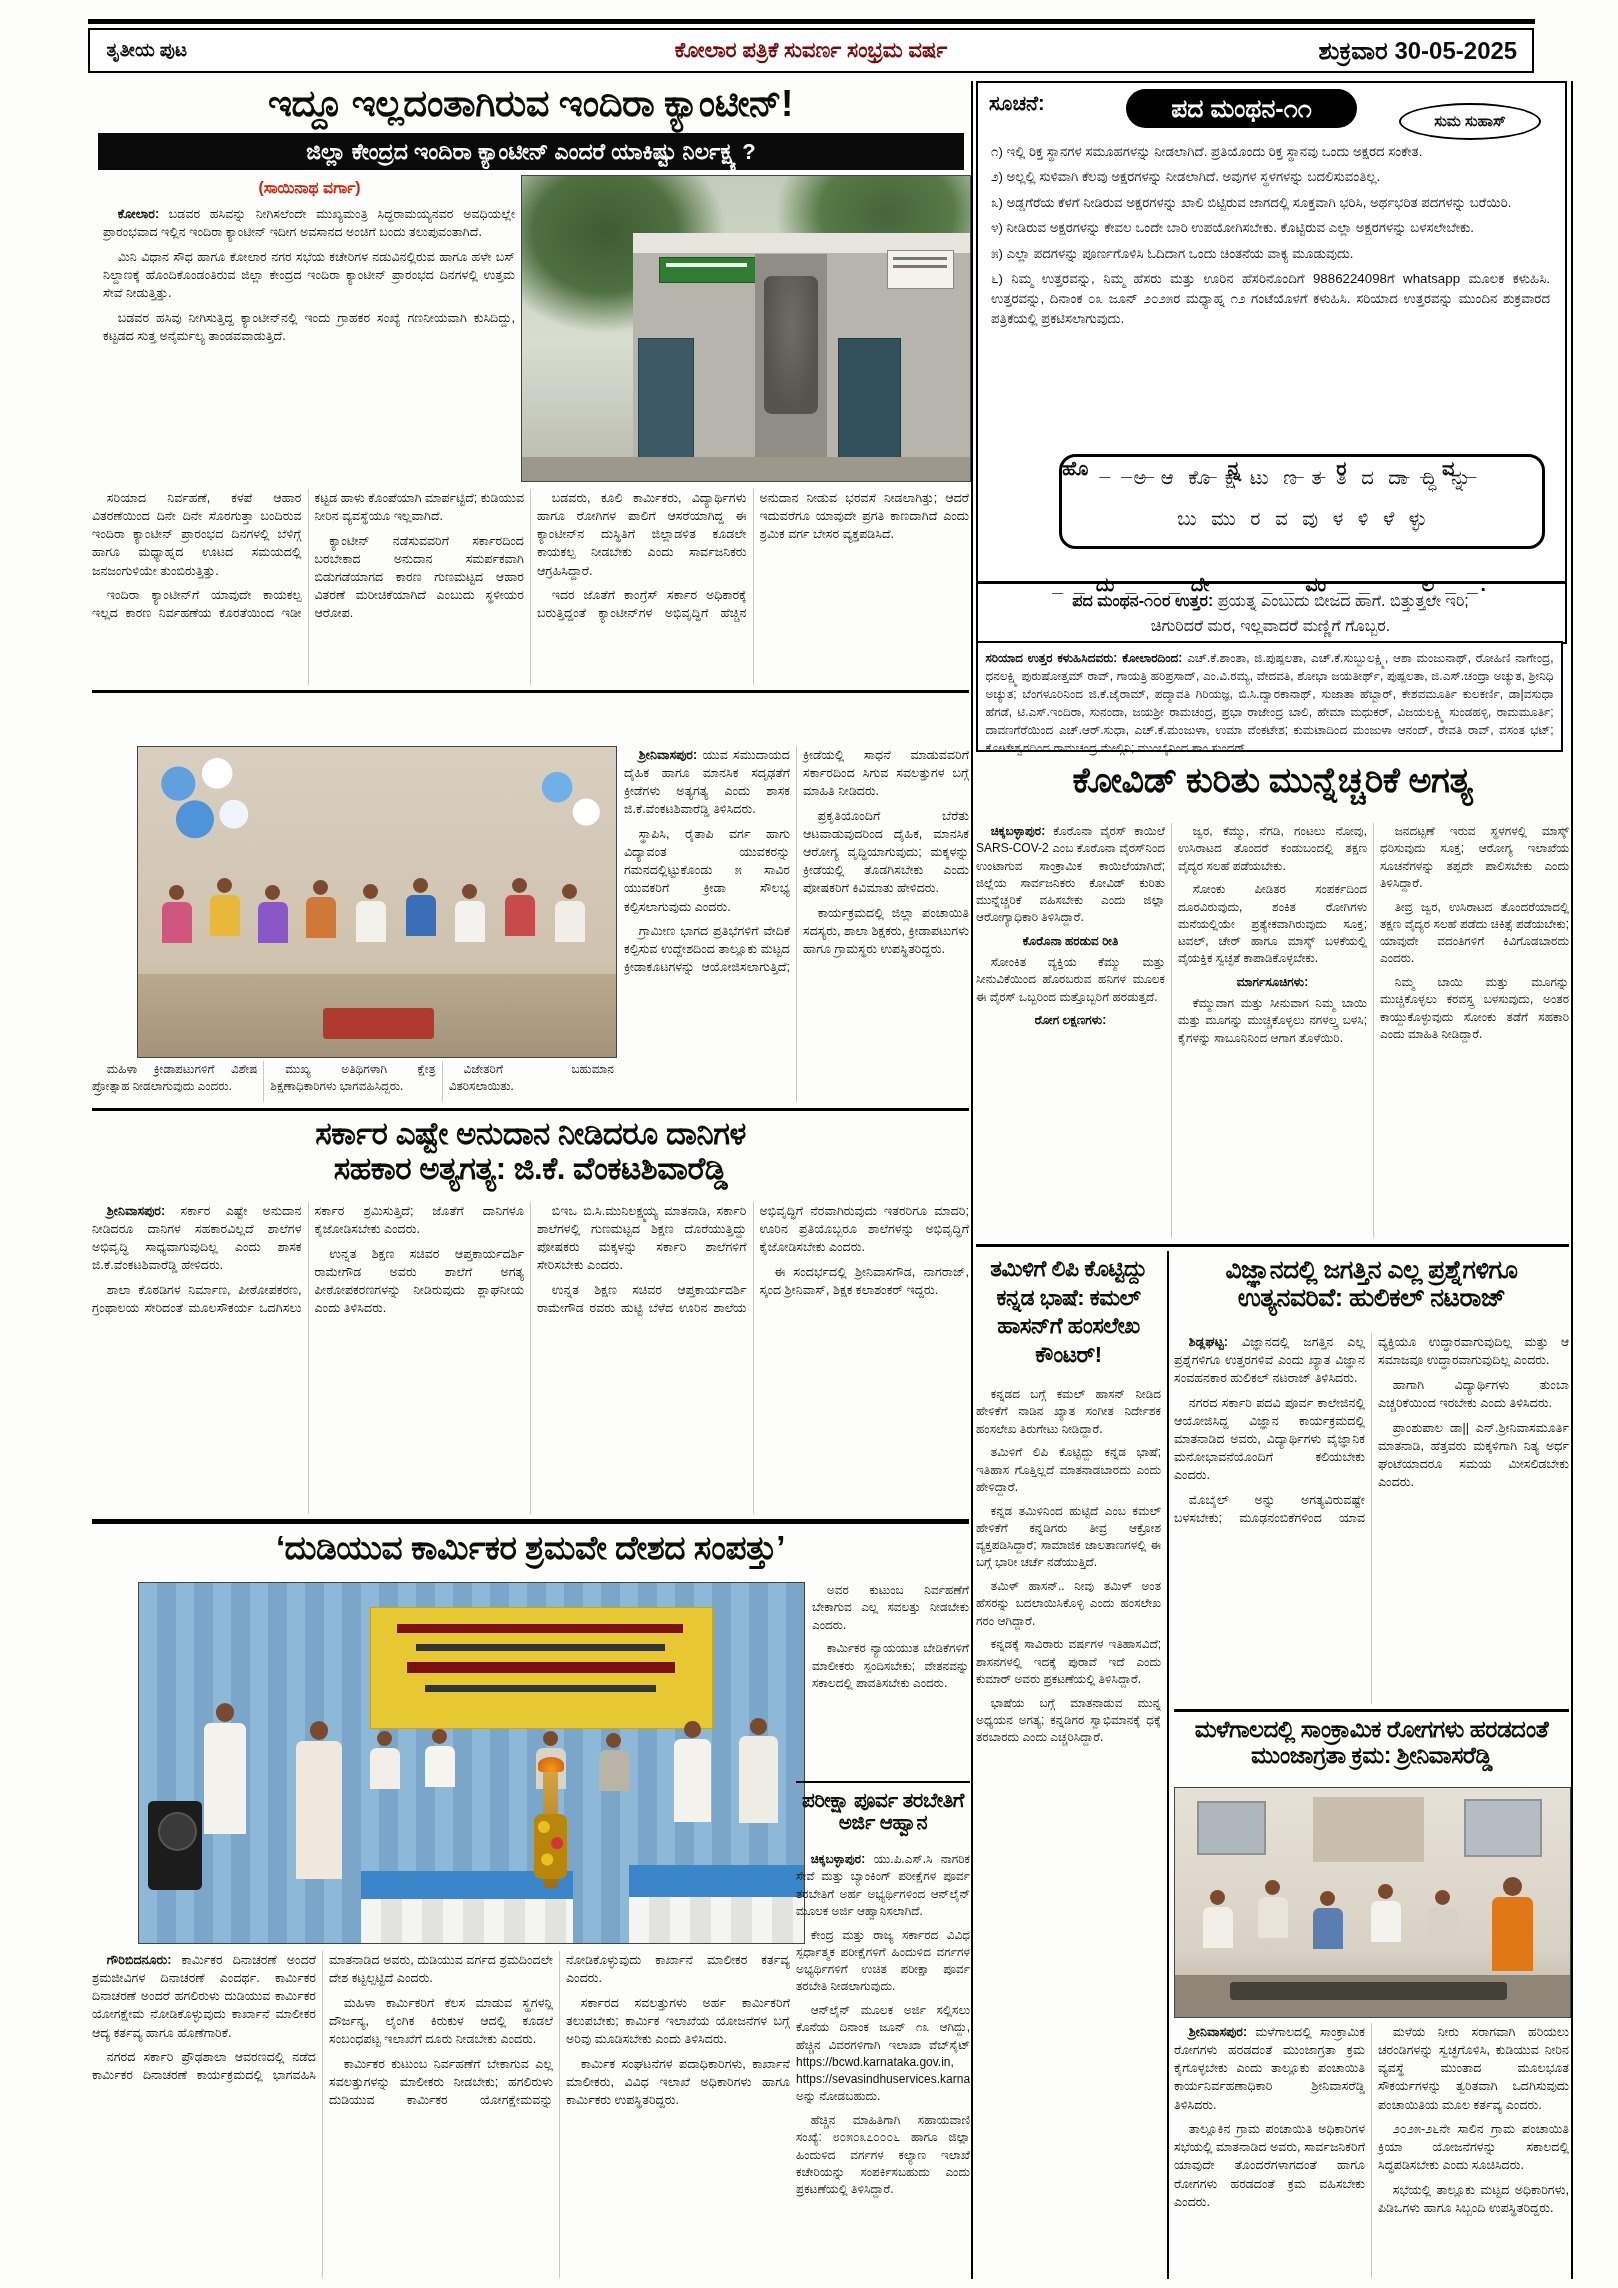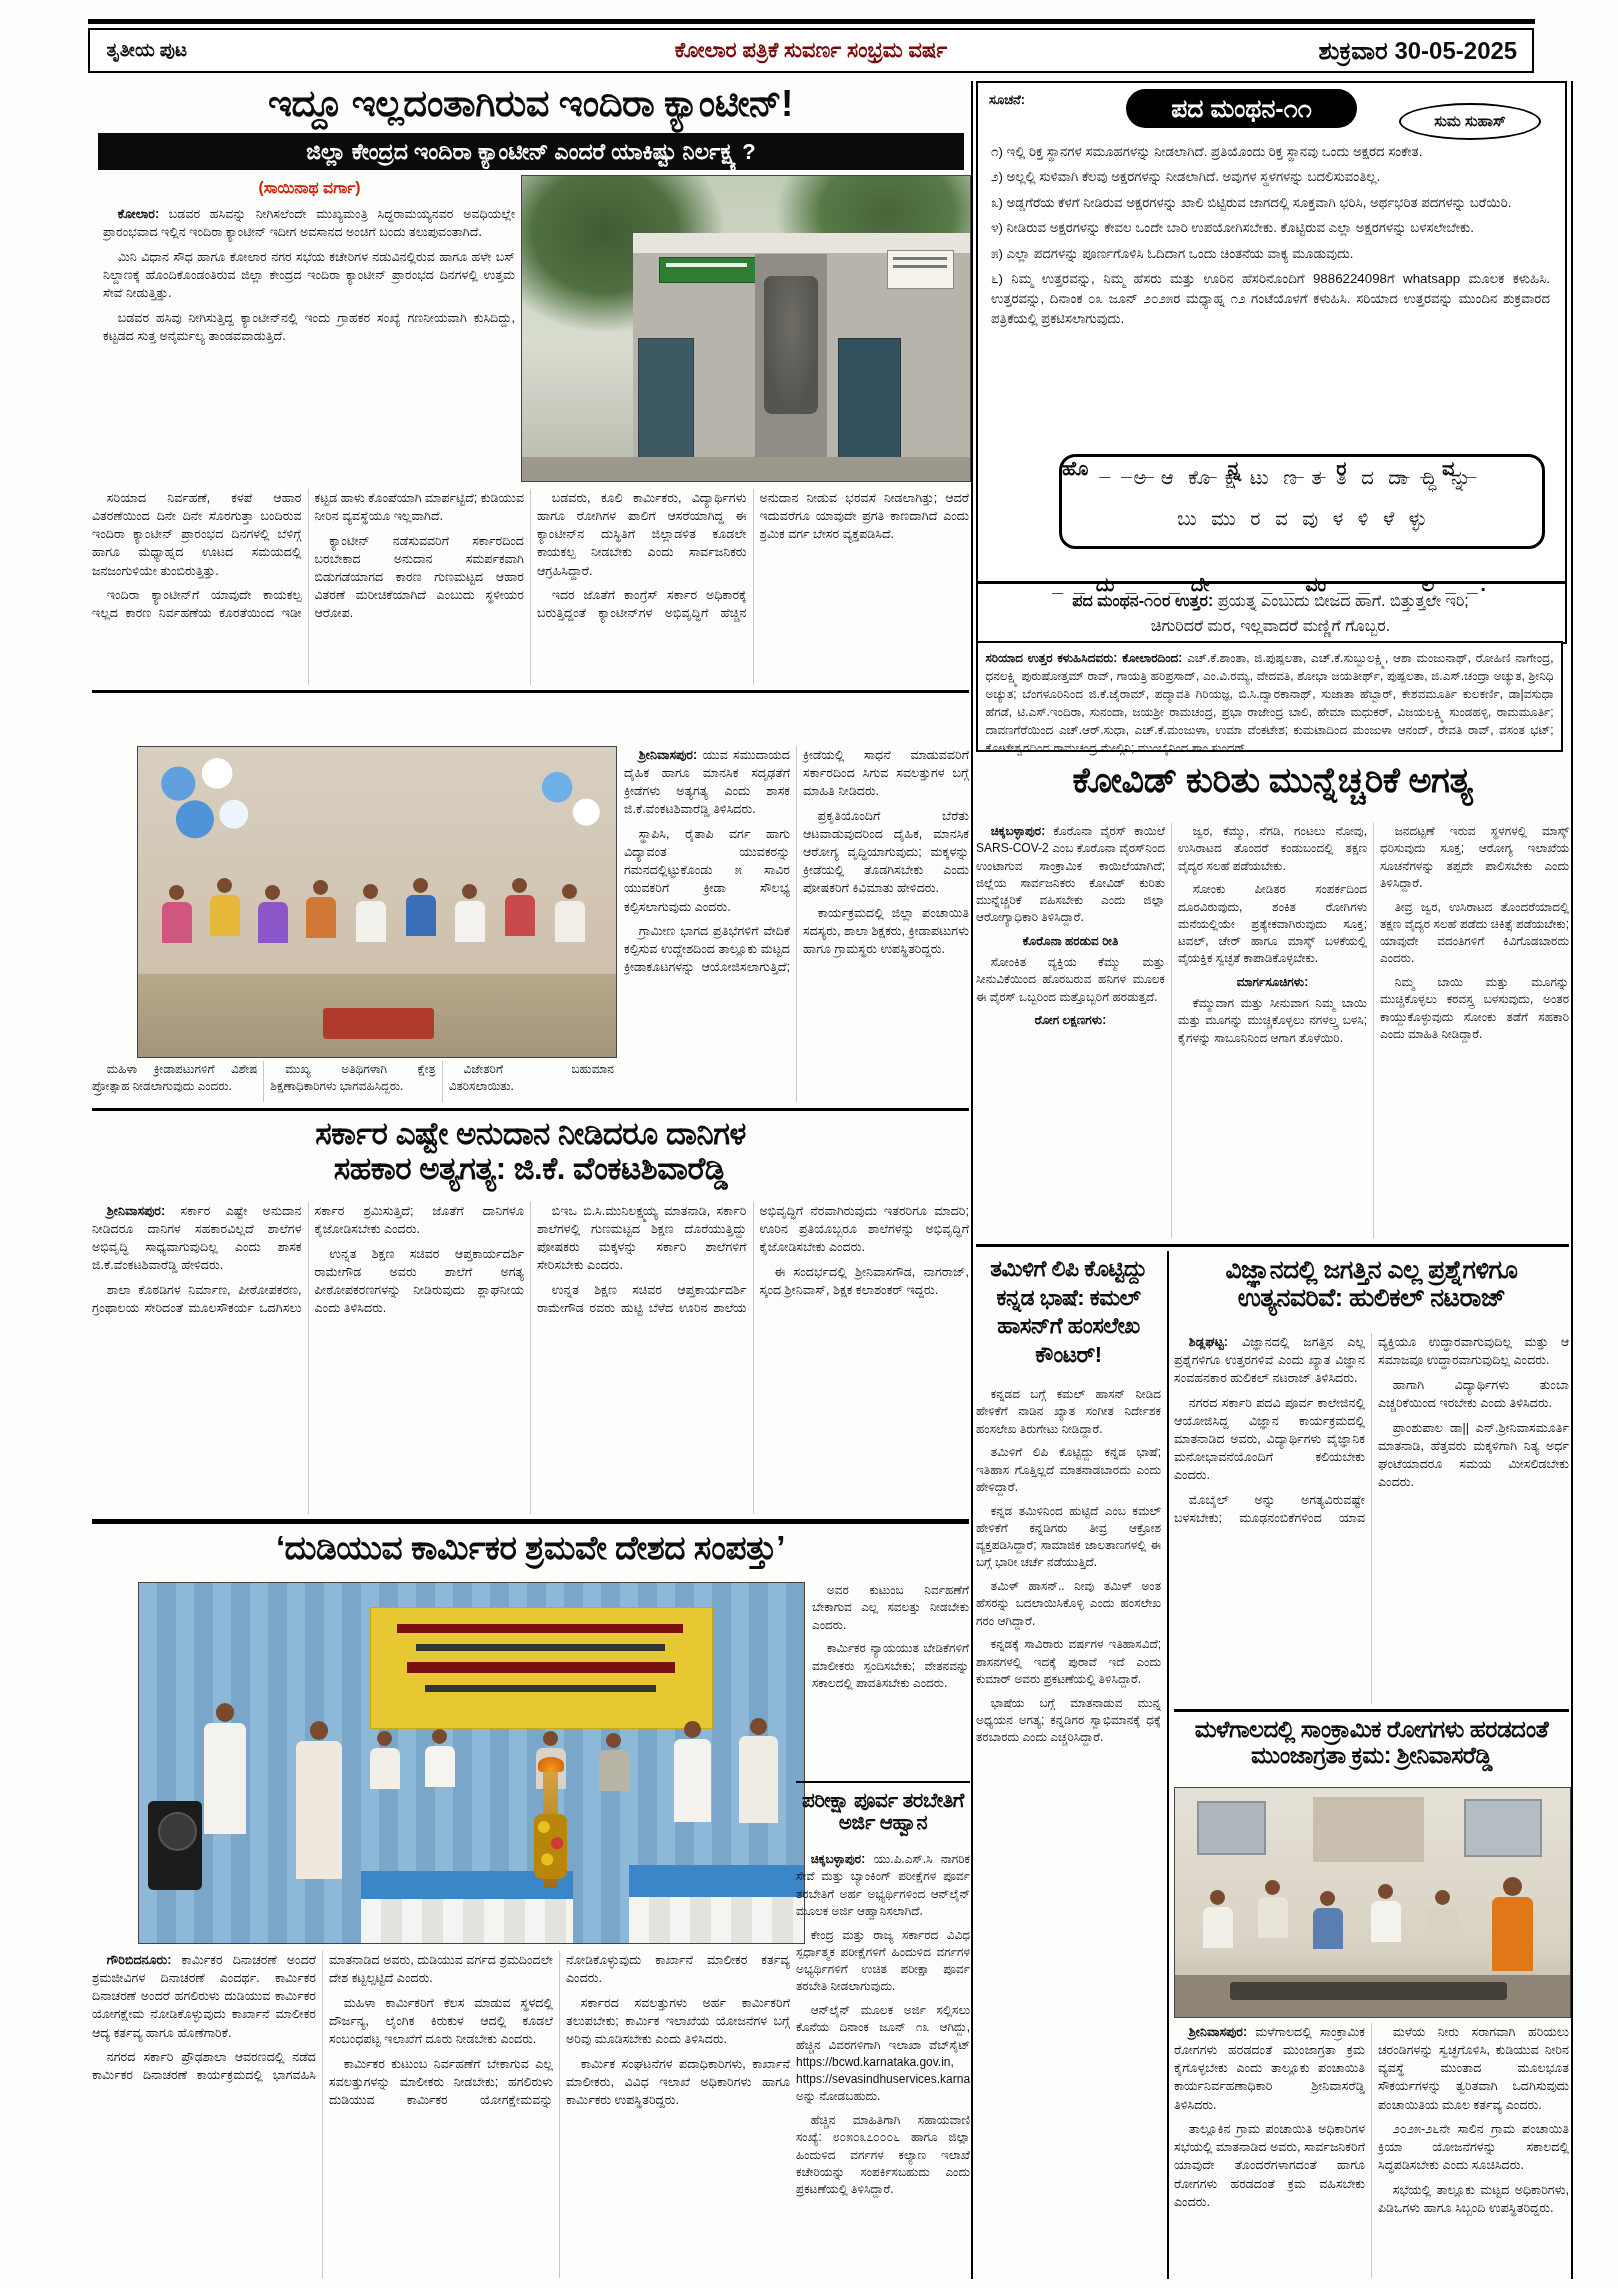--- a/index.html
+++ b/index.html
@@ -220,40 +220,40 @@
     <div>
         <p class="graf">ಅವರ ಕುಟುಂಬ ನಿರ್ವಹಣೆಗೆ ಬೇಕಾಗುವ ಎಲ್ಲ ಸವಲತ್ತು ನೀಡಬೇಕು ಎಂದರು.</p>
         <p class="graf">ಕಾರ್ಮಿಕರ ನ್ಯಾಯಯುತ ಬೇಡಿಕೆಗಳಿಗೆ ಮಾಲೀಕರು ಸ್ಪಂದಿಸಬೇಕು; ವೇತನವನ್ನು ಸಕಾಲದಲ್ಲಿ ಪಾವತಿಸಬೇಕು ಎಂದರು.</p>
       </div>
   </div>
 
   <div class="abs bodytext cols3" style="left:92px;top:1951px;width:698px;height:327px;">
     <p><b class="dl">ಗೌರಿಬಿದನೂರು: </b><span>ಕಾರ್ಮಿಕರ ದಿನಾಚರಣೆ ಅಂದರೆ ಶ್ರಮಜೀವಿಗಳ ದಿನಾಚರಣೆ ಎಂದರ್ಥ. ಕಾರ್ಮಿಕರ ದಿನಾಚರಣೆ ಅಂದರೆ ಹಗಲಿರುಳು ದುಡಿಯುವ ಕಾರ್ಮಿಕರ ಯೋಗಕ್ಷೇಮ ನೋಡಿಕೊಳ್ಳುವುದು ಕಾರ್ಖಾನೆ ಮಾಲೀಕರ ಆದ್ಯ ಕರ್ತವ್ಯ ಹಾಗೂ ಹೊಣೆಗಾರಿಕೆ.</span></p>
     <div>
         <p class="graf">ನಗರದ ಸರ್ಕಾರಿ ಪ್ರೌಢಶಾಲಾ ಆವರಣದಲ್ಲಿ ನಡೆದ ಕಾರ್ಮಿಕರ ದಿನಾಚರಣೆ ಕಾರ್ಯಕ್ರಮದಲ್ಲಿ ಭಾಗವಹಿಸಿ ಮಾತನಾಡಿದ ಅವರು, ದುಡಿಯುವ ವರ್ಗದ ಶ್ರಮದಿಂದಲೇ ದೇಶ ಕಟ್ಟಲ್ಪಟ್ಟಿದೆ ಎಂದರು.</p>
-        <p class="graf">ಮಹಿಳಾ ಕಾರ್ಮಿಕರಿಗೆ ಕೆಲಸ ಮಾಡುವ ಸ್ಥಳದಲ್ಲಿ ದೌರ್ಜನ್ಯ, ಲೈಂಗಿಕ ಕಿರುಕುಳ ಆದಲ್ಲಿ ಕೂಡಲೆ ಸಂಬಂಧಪಟ್ಟ ಇಲಾಖೆಗೆ ದೂರು ನೀಡಬೇಕು ಎಂದರು.</p>
+        <p class="graf">ಮಹಿಳಾ ಕಾರ್ಮಿಕರಿಗೆ ಕೆಲಸ ಮಾಡುವ ಸ್ಹಗಳನ್ಲಿ ದೌರ್ಜನ್ಯ, ಲೈಂಗಿಕ ಕಿರುಕುಳ ಆದಲ್ಲಿ ಕೂಡಲೆ ಸಂಬಂಧಪಟ್ಟ ಇಲಾಖೆಗೆ ದೂರು ನೀಡಬೇಕು ಎಂದರು.</p>
         <p class="graf">ಕಾರ್ಮಿಕರ ಕುಟುಂಬ ನಿರ್ವಹಣೆಗೆ ಬೇಕಾಗುವ ಎಲ್ಲ ಸವಲತ್ತುಗಳನ್ನು ಮಾಲೀಕರು ನೀಡಬೇಕು; ಹಗಲಿರುಳು ದುಡಿಯುವ ಕಾರ್ಮಿಕರ ಯೋಗಕ್ಷೇಮವನ್ನು ನೋಡಿಕೊಳ್ಳುವುದು ಕಾರ್ಖಾನೆ ಮಾಲೀಕರ ಕರ್ತವ್ಯ ಎಂದರು.</p>
         <p class="graf">ಸರ್ಕಾರದ ಸವಲತ್ತುಗಳು ಅರ್ಹ ಕಾರ್ಮಿಕರಿಗೆ ತಲುಪಬೇಕು; ಕಾರ್ಮಿಕ ಇಲಾಖೆಯ ಯೋಜನೆಗಳ ಬಗ್ಗೆ ಅರಿವು ಮೂಡಿಸಬೇಕು ಎಂದು ತಿಳಿಸಿದರು.</p>
         <p class="graf">ಕಾರ್ಮಿಕ ಸಂಘಟನೆಗಳ ಪದಾಧಿಕಾರಿಗಳು, ಕಾರ್ಖಾನೆ ಮಾಲೀಕರು, ವಿವಿಧ ಇಲಾಖೆ ಅಧಿಕಾರಿಗಳು ಹಾಗೂ ಕಾರ್ಮಿಕರು ಉಪಸ್ಥಿತರಿದ್ದರು.</p>
       </div>
   </div>
 
   <div class="abs rule" style="left:796px;top:1781px;width:174px;height:1.8px;"></div>
   <div class="abs hl" style="left:796px;top:1789px;width:174px;height:57px;font-size:20px;">ಪರೀಕ್ಷಾ ಪೂರ್ವ ತರಬೇತಿಗೆ ಅರ್ಜಿ ಆಹ್ವಾನ</div>
   <div class="abs bodytext" style="left:796px;top:1851px;width:174px;height:426px;font-size:12px;">
     <p><b class="dl">ಚಿಕ್ಕಬಳ್ಳಾಪುರ: </b><span>ಯು.ಪಿ.ಎಸ್.ಸಿ ನಾಗರಿಕ ಸೇವೆ ಮತ್ತು ಬ್ಯಾಂಕಿಂಗ್ ಪರೀಕ್ಷೆಗಳ ಪೂರ್ವ ತರಬೇತಿಗೆ ಅರ್ಹ ಅಭ್ಯರ್ಥಿಗಳಿಂದ ಆನ್‌ಲೈನ್ ಮೂಲಕ ಅರ್ಜಿ ಆಹ್ವಾನಿಸಲಾಗಿದೆ.</span></p>
     <div>
         <p class="graf">ಕೇಂದ್ರ ಮತ್ತು ರಾಜ್ಯ ಸರ್ಕಾರದ ವಿವಿಧ ಸ್ಪರ್ಧಾತ್ಮಕ ಪರೀಕ್ಷೆಗಳಿಗೆ ಹಿಂದುಳಿದ ವರ್ಗಗಳ ಅಭ್ಯರ್ಥಿಗಳಿಗೆ ಉಚಿತ ಪರೀಕ್ಷಾ ಪೂರ್ವ ತರಬೇತಿ ನೀಡಲಾಗುವುದು.</p>
         <p class="graf">ಆನ್‌ಲೈನ್ ಮೂಲಕ ಅರ್ಜಿ ಸಲ್ಲಿಸಲು ಕೊನೆಯ ದಿನಾಂಕ ಜೂನ್ ೧೩ ಆಗಿದ್ದು, ಹೆಚ್ಚಿನ ವಿವರಗಳಿಗಾಗಿ ಇಲಾಖಾ ವೆಬ್‌ಸೈಟ್ https://bcwd.karnataka.gov.in, https://sevasindhuservices.karnataka.gov.in ಅನ್ನು ನೋಡಬಹುದು.</p>
         <p class="graf">ಹೆಚ್ಚಿನ ಮಾಹಿತಿಗಾಗಿ ಸಹಾಯವಾಣಿ ಸಂಖ್ಯೆ: ೮೦೫೦೩೭೦೦೦೬ ಹಾಗೂ ಜಿಲ್ಲಾ ಹಿಂದುಳಿದ ವರ್ಗಗಳ ಕಲ್ಯಾಣ ಇಲಾಖೆ ಕಚೇರಿಯನ್ನು ಸಂಪರ್ಕಿಸಬಹುದು ಎಂದು ಪ್ರಕಟಣೆಯಲ್ಲಿ ತಿಳಿಸಿದ್ದಾರೆ.</p>
       </div>
   </div>
 
   <div class="abs boxed" style="left:976px;top:81px;width:587px;height:559px;">
-    <span class="abs" style="left:11px;top:9.2px;font-weight:bold;font-size:13px;">ಸೂಚನೆ:</span>
+    <span class="abs" style="left:11px;top:9.2px;font-weight:bold;font-size:20px;">ಸೂಚನೆ:</span>
     <div class="abs pill" style="left:148px;top:5.5px;width:231px;height:39px;font-size:25px;line-height:39px;">ಪದ ಮಂಥನ-೧೧</div>
     <div class="abs oval" style="right:24px;top:20px;width:138px;height:33px;font-size:14.8px;line-height:33px;">ಸುಮ ಸುಹಾಸ್</div>
     <div class="abs instr" style="left:13px;top:59px;width:559px;height:225px;">
       <div>
           <div>೧) ಇಲ್ಲಿ ರಿಕ್ತ ಸ್ಥಾನಗಳ ಸಮೂಹಗಳನ್ನು ನೀಡಲಾಗಿದೆ. ಪ್ರತಿಯೊಂದು ರಿಕ್ತ ಸ್ಥಾನವು ಒಂದು ಅಕ್ಷರದ ಸಂಕೇತ.</div>
           <div>೨) ಅಲ್ಲಲ್ಲಿ ಸುಳಿವಾಗಿ ಕೆಲವು ಅಕ್ಷರಗಳನ್ನು ನೀಡಲಾಗಿದೆ. ಅವುಗಳ ಸ್ಥಳಗಳನ್ನು ಬದಲಿಸುವಂತಿಲ್ಲ.</div>
           <div>೩) ಅಡ್ಡಗೆರೆಯ ಕೆಳಗೆ ನೀಡಿರುವ ಅಕ್ಷರಗಳನ್ನು ಖಾಲಿ ಬಿಟ್ಟಿರುವ ಜಾಗದಲ್ಲಿ ಸೂಕ್ತವಾಗಿ ಭರಿಸಿ, ಅರ್ಥಭರಿತ ಪದಗಳನ್ನು ಬರೆಯಿರಿ.</div>
           <div>೪) ನೀಡಿರುವ ಅಕ್ಷರಗಳನ್ನು ಕೇವಲ ಒಂದೇ ಬಾರಿ ಉಪಯೋಗಿಸಬೇಕು. ಕೊಟ್ಟಿರುವ ಎಲ್ಲಾ ಅಕ್ಷರಗಳನ್ನು ಬಳಸಲೇಬೇಕು.</div>
           <div>೫) ಎಲ್ಲಾ ಪದಗಳನ್ನು ಪೂರ್ಣಗೊಳಿಸಿ ಓದಿದಾಗ ಒಂದು ಚಿಂತನೆಯ ವಾಕ್ಯ ಮೂಡುವುದು.</div>
           <div>೬) ನಿಮ್ಮ ಉತ್ತರವನ್ನು, ನಿಮ್ಮ ಹೆಸರು ಮತ್ತು ಊರಿನ ಹೆಸರಿನೊಂದಿಗೆ 9886224098ಗೆ whatsapp ಮೂಲಕ ಕಳುಹಿಸಿ. ಉತ್ತರವನ್ನು, ದಿನಾಂಕ ೦೩ ಜೂನ್ ೨೦೨೫ರ ಮಧ್ಯಾಹ್ನ ೧೨ ಗಂಟೆಯೊಳಗೆ ಕಳುಹಿಸಿ. ಸರಿಯಾದ ಉತ್ತರವನ್ನು ಮುಂದಿನ ಶುಕ್ರವಾರದ ಪತ್ರಿಕೆಯಲ್ಲಿ ಪ್ರಕಟಿಸಲಾಗುವುದು.</div>

